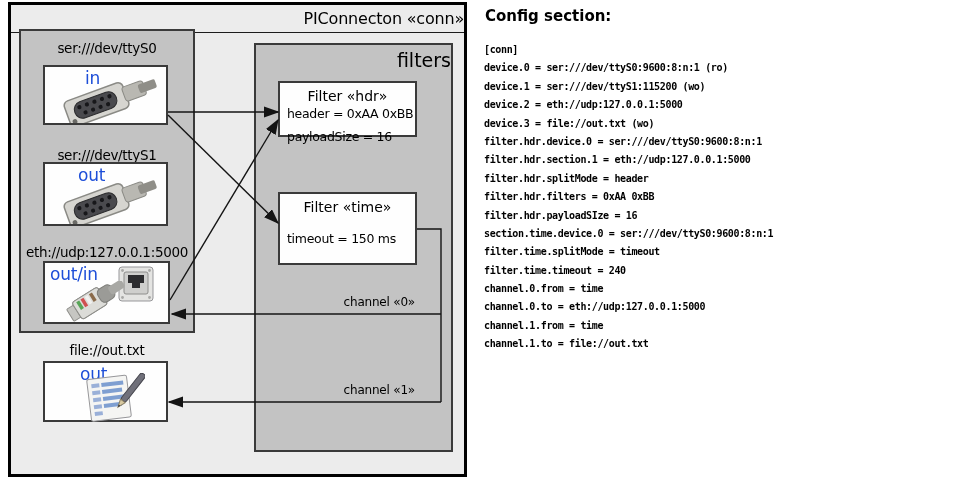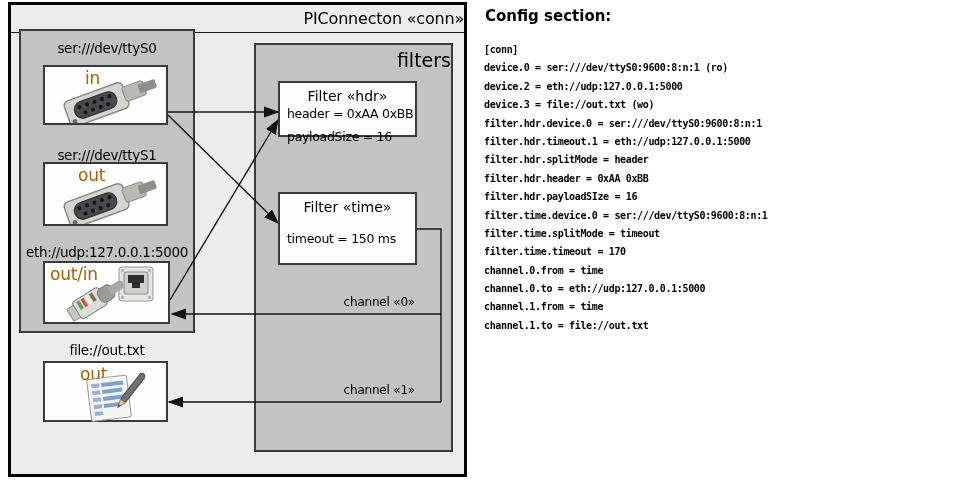--- a/index.html
+++ b/index.html
@@ -11,21 +11,21 @@
   .diagram-title{position:absolute;left:0;top:4px;width:100%;text-align:right;
                  font-size:16px;letter-spacing:-0.2px;}
   .title-sep{position:absolute;left:0;top:27px;width:100%;border-top:1.5px solid #1c1c1c;}
   .panel{position:absolute;box-sizing:border-box;background:#c3c3c3;border:2px solid #3a3a3a;}
   .panel-devices{left:8px;top:24px;width:176px;height:304px;}
   .panel-filters{left:243px;top:38px;width:199px;height:409px;}
   .panel-title{position:absolute;left:0;top:4px;width:100%;text-align:right;font-size:19px;}
   .dev-label{position:absolute;left:-12px;right:-12px;text-align:center;font-size:13.5px;
              letter-spacing:-0.3px;white-space:nowrap;}
   .node{position:absolute;box-sizing:border-box;background:#fefefe;border:2px solid #3a3a3a;}
-  .dir-text{position:absolute;font-size:17px;letter-spacing:-0.2px;color:#a16207;}
+  .dir-text{position:absolute;font-size:17px;letter-spacing:-0.2px;color:#1d4ed8;}
   .filter-name{position:absolute;left:0;top:5px;width:100%;text-align:center;font-size:14px;}
   .filter-prop{position:absolute;left:7px;font-size:12.5px;letter-spacing:-0.3px;white-space:nowrap;}
   .chan-label{position:absolute;font-size:12px;letter-spacing:-0.2px;white-space:nowrap;}
   .wires{position:absolute;left:0;top:0;z-index:6;pointer-events:none;}
   .icon-abs{position:absolute;}
   
   .config{position:absolute;left:484px;top:0;width:480px;height:484px;}
   .config-heading{position:absolute;left:1px;top:7px;font-size:15px;font-weight:bold;
                   font-family:"DejaVu Sans",sans-serif;}
   .config-lines{position:absolute;left:0;top:41px;font-family:"DejaVu Sans Mono",monospace;
@@ -174,30 +174,31 @@
         <path d="M430 397 H158" marker-end="url(#arr)"></path>
       </g>
     </svg>
   </div>
 
   <div class="config">
     <div class="config-heading">Config section:</div>
     <div class="config-lines">
       <div>[conn]</div>
       <div>device.0 = ser:///dev/ttyS0:9600:8:n:1 (ro)</div>
+      <div>device.1 = ser:///dev/ttyS1:115200 (wo)</div>
       <div>device.2 = eth://udp:127.0.0.1:5000</div>
       <div>device.3 = file://out.txt (wo)</div>
       <div>filter.hdr.device.0 = ser:///dev/ttyS0:9600:8:n:1</div>
-      <div>filter.hdr.timeout.1 = eth://udp:127.0.0.1:5000</div>
+      <div>filter.hdr.section.1 = eth://udp:127.0.0.1:5000</div>
       <div>filter.hdr.splitMode = header</div>
-      <div>filter.hdr.header = 0xAA 0xBB</div>
+      <div>filter.hdr.filters = 0xAA 0xBB</div>
       <div>filter.hdr.payloadSIze = 16</div>
-      <div>filter.time.device.0 = ser:///dev/ttyS0:9600:8:n:1</div>
+      <div>section.time.device.0 = ser:///dev/ttyS0:9600:8:n:1</div>
       <div>filter.time.splitMode = timeout</div>
-      <div>filter.time.timeout = 170</div>
+      <div>filter.time.timeout = 240</div>
       <div>channel.0.from = time</div>
       <div>channel.0.to = eth://udp:127.0.0.1:5000</div>
       <div>channel.1.from = time</div>
       <div>channel.1.to = file://out.txt</div>
     </div>
   </div>
 
 </div>
 
 </body></html>

